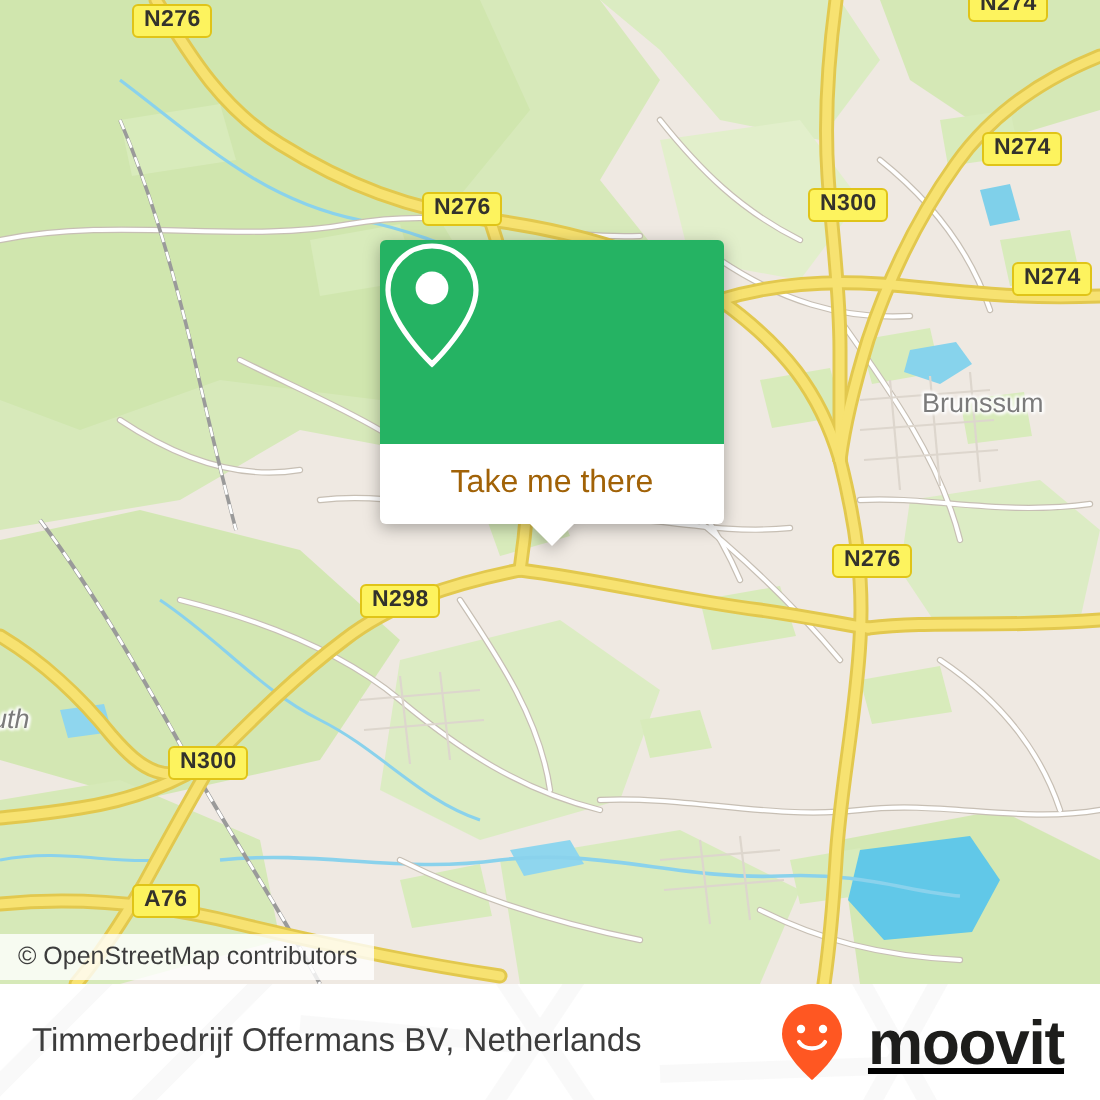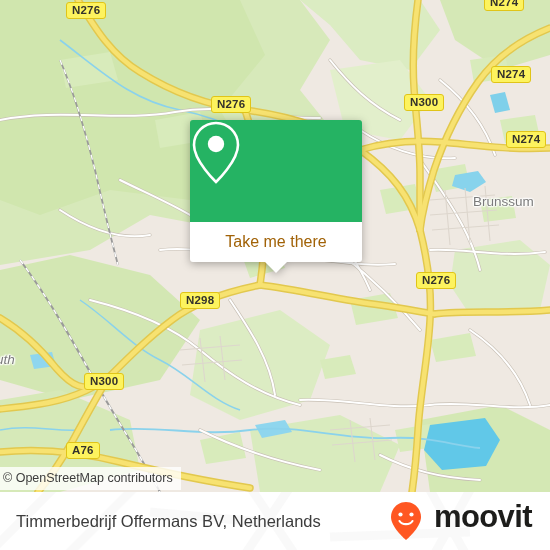--- a/index.html
+++ b/index.html
@@ -84,21 +84,21 @@
     border-left:11px solid transparent;
     border-right:11px solid transparent;
     border-top:11px solid #ffffff;
   }
 
   
   .attribution{
     position:absolute;
     left:0;top:467px;
     background:rgba(255,255,255,.80);
-    padding:4px 8px 5px 3px;
+    padding:4px 8px 5px 9px;
     font-size:12.5px;
     color:#3c3c3c;
     white-space:nowrap;
     font-family:"Liberation Sans", sans-serif;
   }
 
   
   .footer{
     position:absolute;
     left:0;top:492px;
@@ -113,21 +113,21 @@
     transform:translateY(-50%);
     font-size:16.5px;
     color:#3c3c3c;
     white-space:nowrap;
     font-family:"Liberation Sans", sans-serif;
   }
   .brand{
     position:absolute;
     right:18px;top:50%;
     transform:translateY(-50%);
-    display:flex;gap:12px;
+    display:flex;align-items:center;gap:12px;text-decoration:underline;
   }
   .brand-word{
     font-size:31px;
     font-weight:bold;
     color:#1d1d1b;
     letter-spacing:-.6px;
     line-height:31px;
     font-family:"Liberation Sans", sans-serif;
   }
 </style>
@@ -280,21 +280,21 @@
     <div class="shield" style="left:211px;top:96px">N276</div>
     <div class="shield" style="left:484px;top:-6px">N274</div>
     <div class="shield" style="left:491px;top:66px">N274</div>
     <div class="shield" style="left:404px;top:94px">N300</div>
     <div class="shield" style="left:506px;top:131px">N274</div>
     <div class="shield" style="left:416px;top:272px">N276</div>
     <div class="shield" style="left:180px;top:292px">N298</div>
     <div class="shield" style="left:84px;top:373px">N300</div>
     <div class="shield" style="left:66px;top:442px">A76</div>
 
-    <div class="place-label" style="left:473px;top:194px">Brunssum</div>
+    <div class="place-label" style="left:461px;top:194px">Brunssum</div>
     <div class="place-label" style="left:-4px;top:352px;font-style:italic">uth</div>
 
     <div class="popup">
       <div class="popup-head">
         <svg width="52" height="66" viewBox="0 0 52 66">
           <path d="M26 3 C13.8 3 4 12.8 4 25 C4 41 26 62 26 62 C26 62 48 41 48 25 C48 12.8 38.2 3 26 3 Z" fill="none" stroke="#ffffff" stroke-width="2.6"></path>
           <circle cx="26" cy="24" r="8.2" fill="#ffffff"></circle>
         </svg>
       </div>
       <div class="popup-body">

